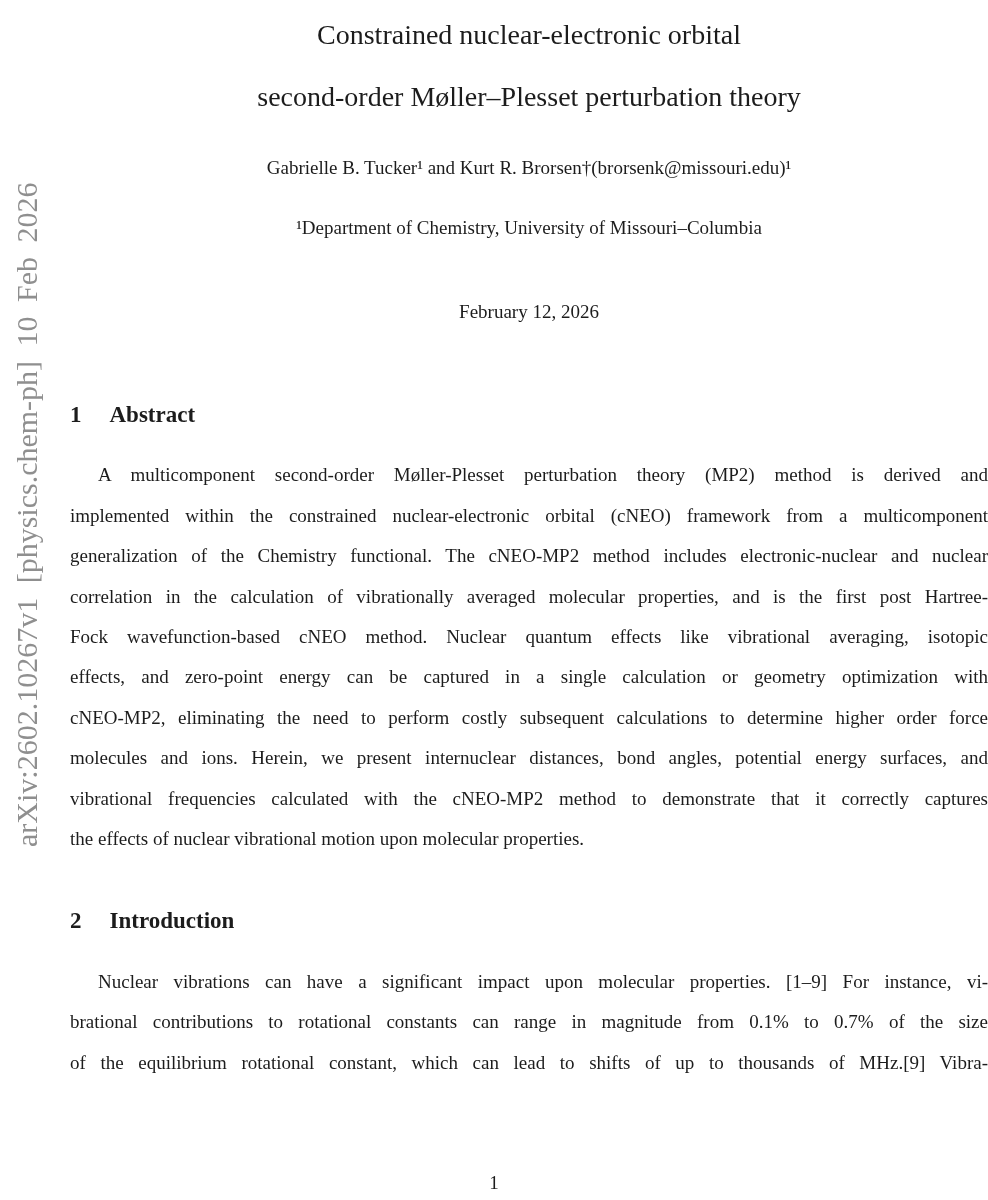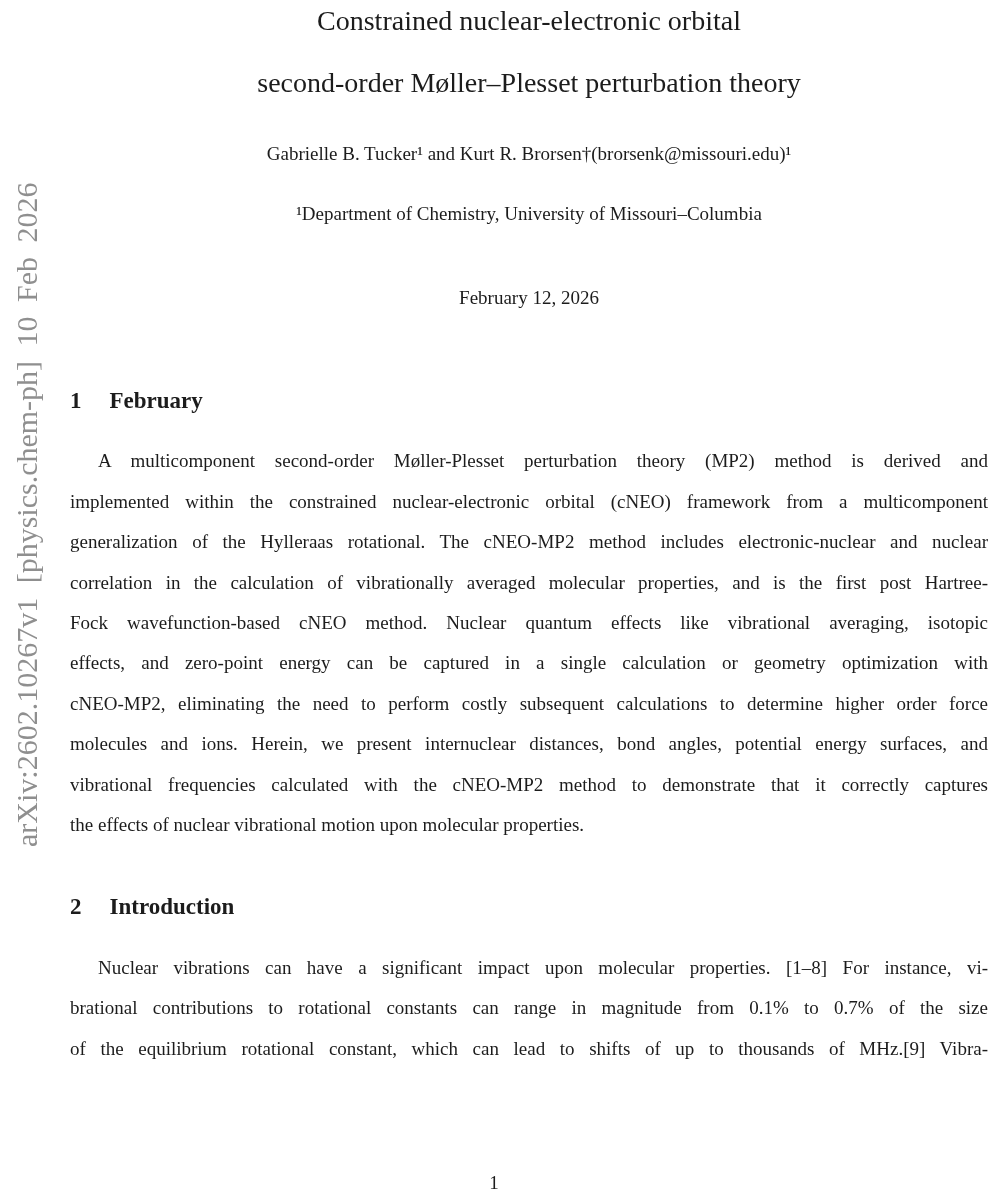--- a/index.html
+++ b/index.html
@@ -26,21 +26,21 @@
     text-align: center;
     font-size: 30px;
     line-height: 46px;
     color: #8f8f8f;
     word-spacing: 7px;
     white-space: nowrap;
   }
   .main {
     position: absolute;
     left: 70px;
-    top: 0;
+    top: 14px;
     width: 918px;
   }
   .title-line {
     text-align: center;
     font-size: 28px;
     line-height: 1.15;
   }
   .t1 { margin-top: 5px; }
   .t2 { margin-top: 30px; }
   .center-line {
@@ -91,39 +91,39 @@
 
     <div class="title-line t1">Constrained nuclear-electronic orbital</div>
     <div class="title-line t2">second-order Møller–Plesset perturbation theory</div>
 
     <div class="center-line authors">Gabrielle B. Tucker¹ and Kurt R. Brorsen†(brorsenk@missouri.edu)¹</div>
 
     <div class="center-line affiliation">¹Department of Chemistry, University of Missouri–Columbia</div>
 
     <div class="center-line date">February 12, 2026</div>
 
-    <h2 class="section-heading sec-abstract"><span class="sec-num">1</span><span>February</span></h2>
+    <h2 class="section-heading sec-abstract"><span class="sec-num">1</span><span>Abstract</span></h2>
 
     <div class="para">
       <div class="jline indent">A multicomponent second-order Møller-Plesset perturbation theory (MP2) method is derived and</div>
       <div class="jline">implemented within the constrained nuclear-electronic orbital (cNEO) framework from a multicomponent</div>
-      <div class="jline">generalization of the Hylleraas rotational. The cNEO-MP2 method includes electronic-nuclear and nuclear</div>
+      <div class="jline">generalization of the Chemistry functional. The cNEO-MP2 method includes electronic-nuclear and nuclear</div>
       <div class="jline">correlation in the calculation of vibrationally averaged molecular properties, and is the first post Hartree-</div>
       <div class="jline">Fock wavefunction-based cNEO method. Nuclear quantum effects like vibrational averaging, isotopic</div>
       <div class="jline">effects, and zero-point energy can be captured in a single calculation or geometry optimization with</div>
       <div class="jline">cNEO-MP2, eliminating the need to perform costly subsequent calculations to determine higher order force</div>
       <div class="jline">molecules and ions. Herein, we present internuclear distances, bond angles, potential energy surfaces, and</div>
       <div class="jline">vibrational frequencies calculated with the cNEO-MP2 method to demonstrate that it correctly captures</div>
       <div class="jline last">the effects of nuclear vibrational motion upon molecular properties.</div>
     </div>
 
     <h2 class="section-heading sec-introduction"><span class="sec-num">2</span><span>Introduction</span></h2>
 
     <div class="para">
-      <div class="jline indent">Nuclear vibrations can have a significant impact upon molecular properties. [1–8] For instance, vi-</div>
+      <div class="jline indent">Nuclear vibrations can have a significant impact upon molecular properties. [1–9] For instance, vi-</div>
       <div class="jline">brational contributions to rotational constants can range in magnitude from 0.1% to 0.7% of the size</div>
       <div class="jline">of the equilibrium rotational constant, which can lead to shifts of up to thousands of MHz.[9] Vibra-</div>
     </div>
 
   </div>
 
   <div class="page-number">1</div>
 
 </div>
 

